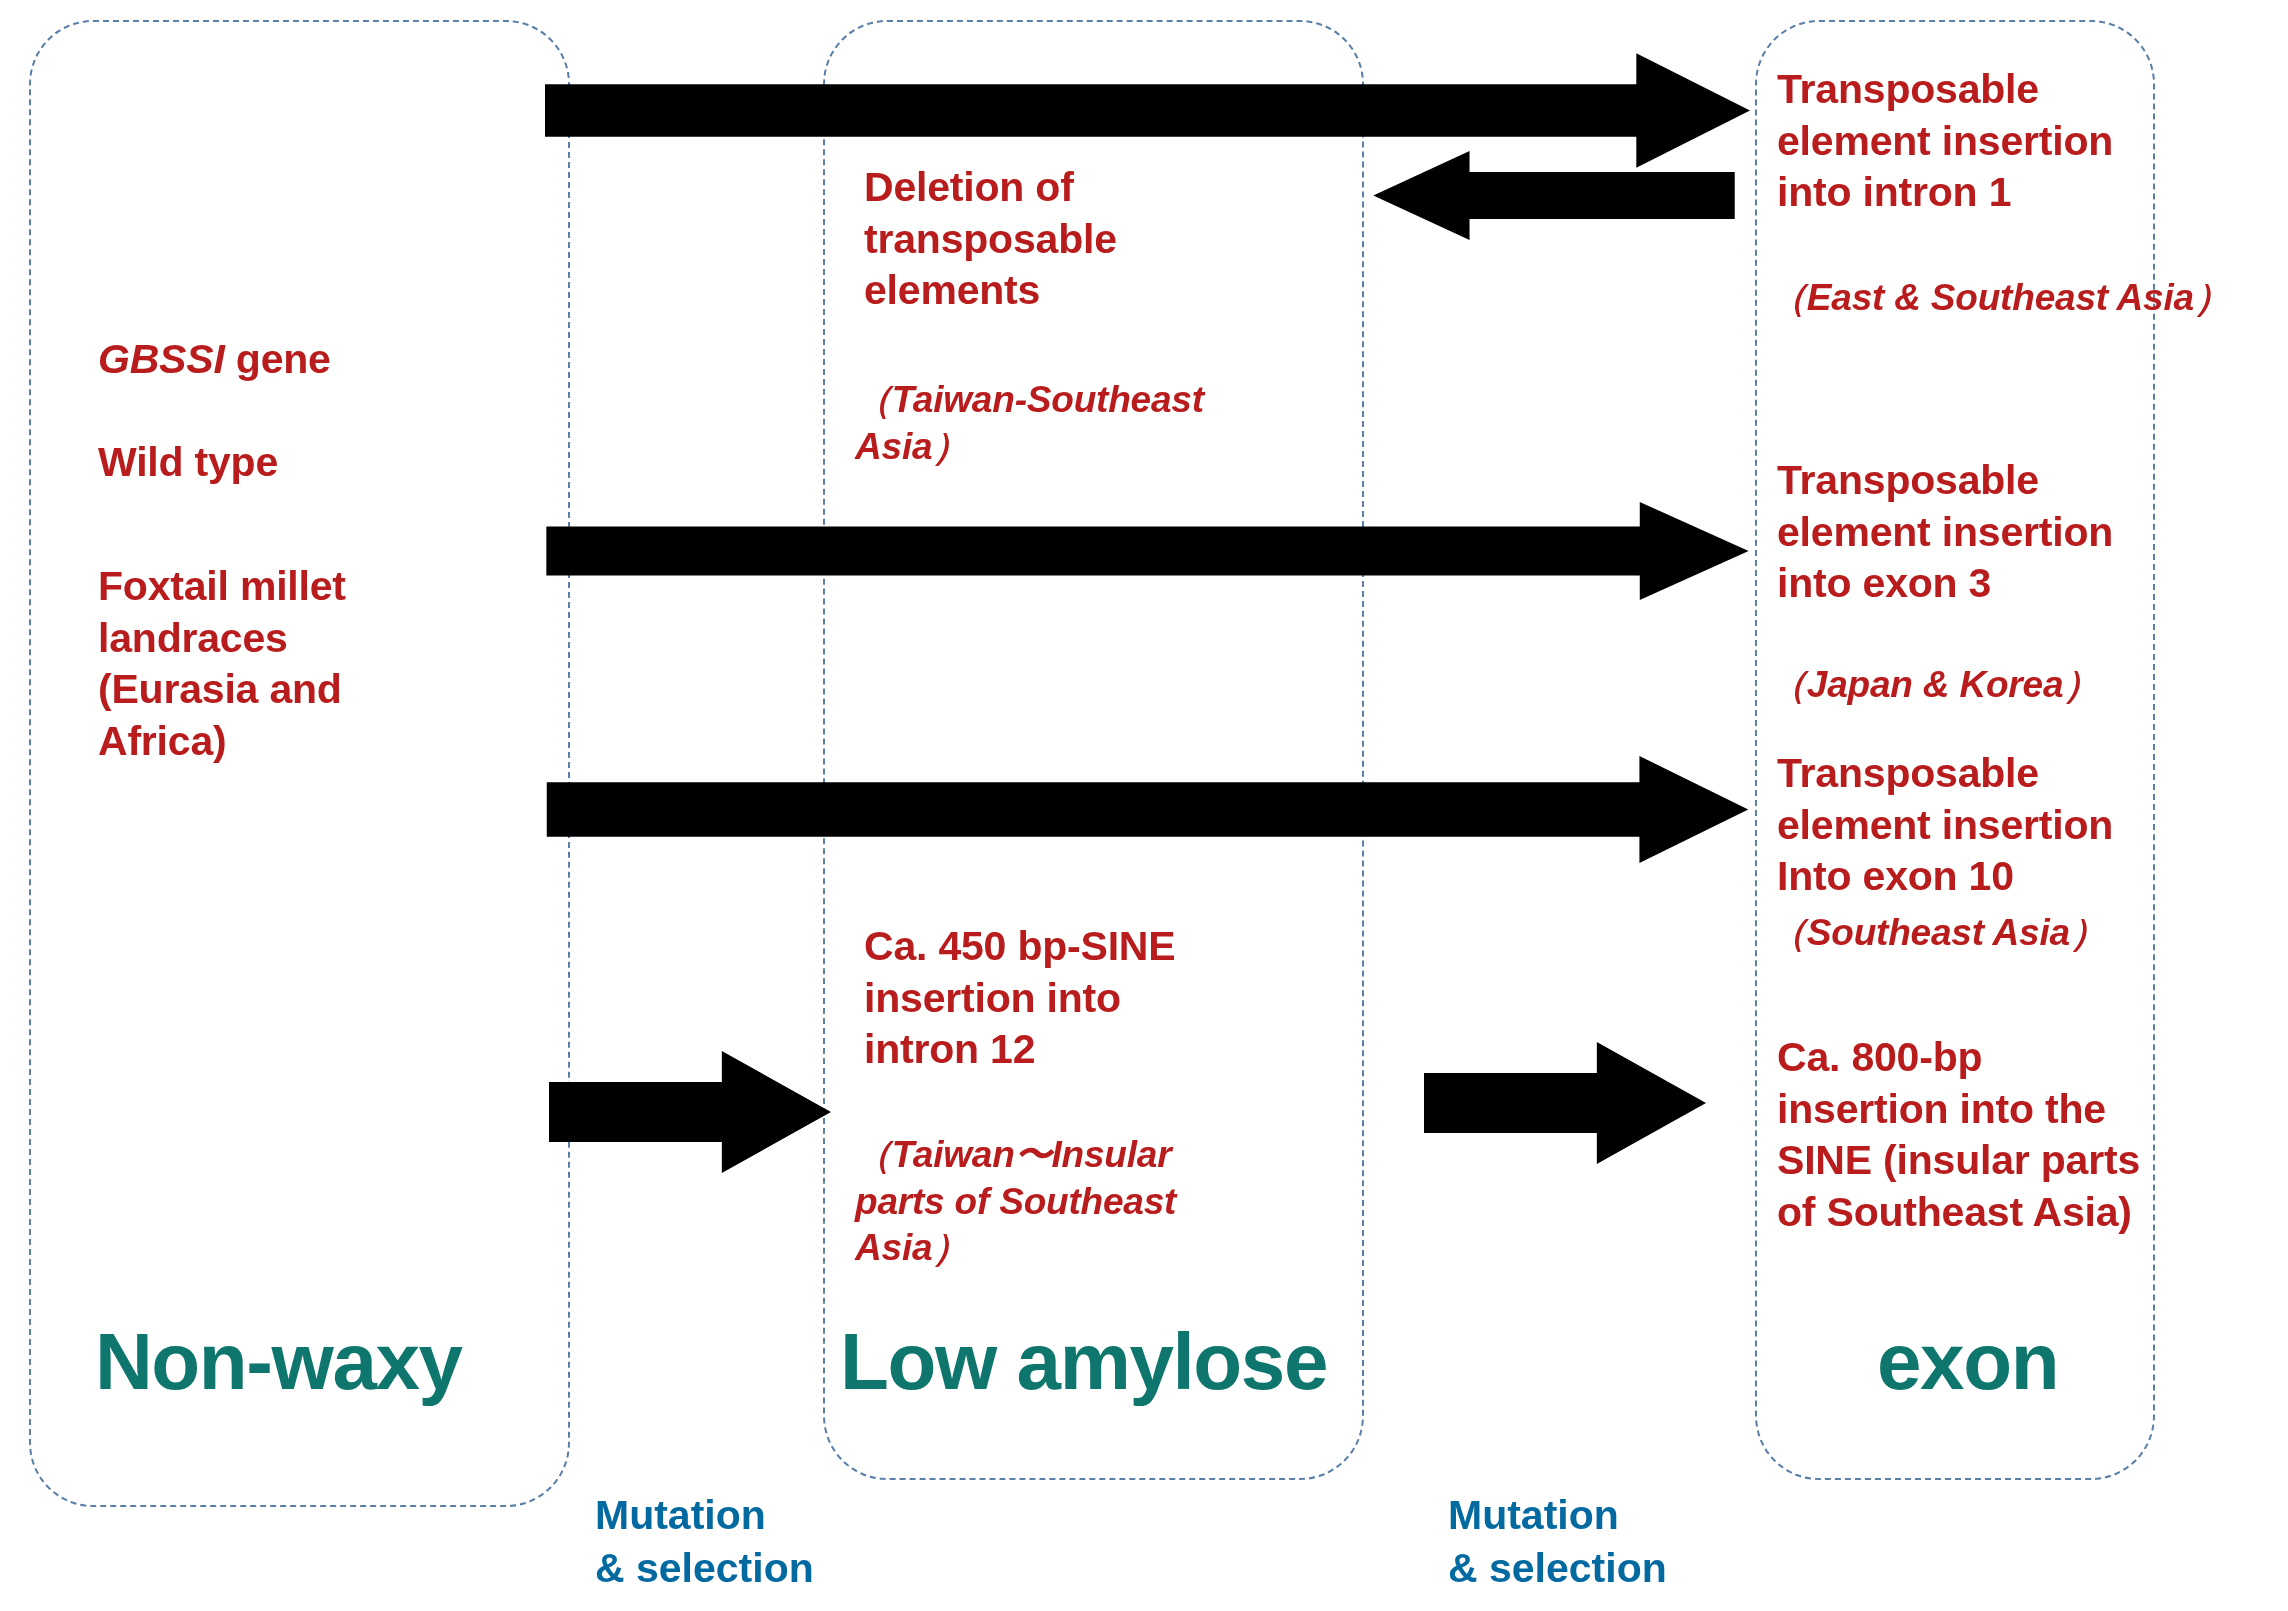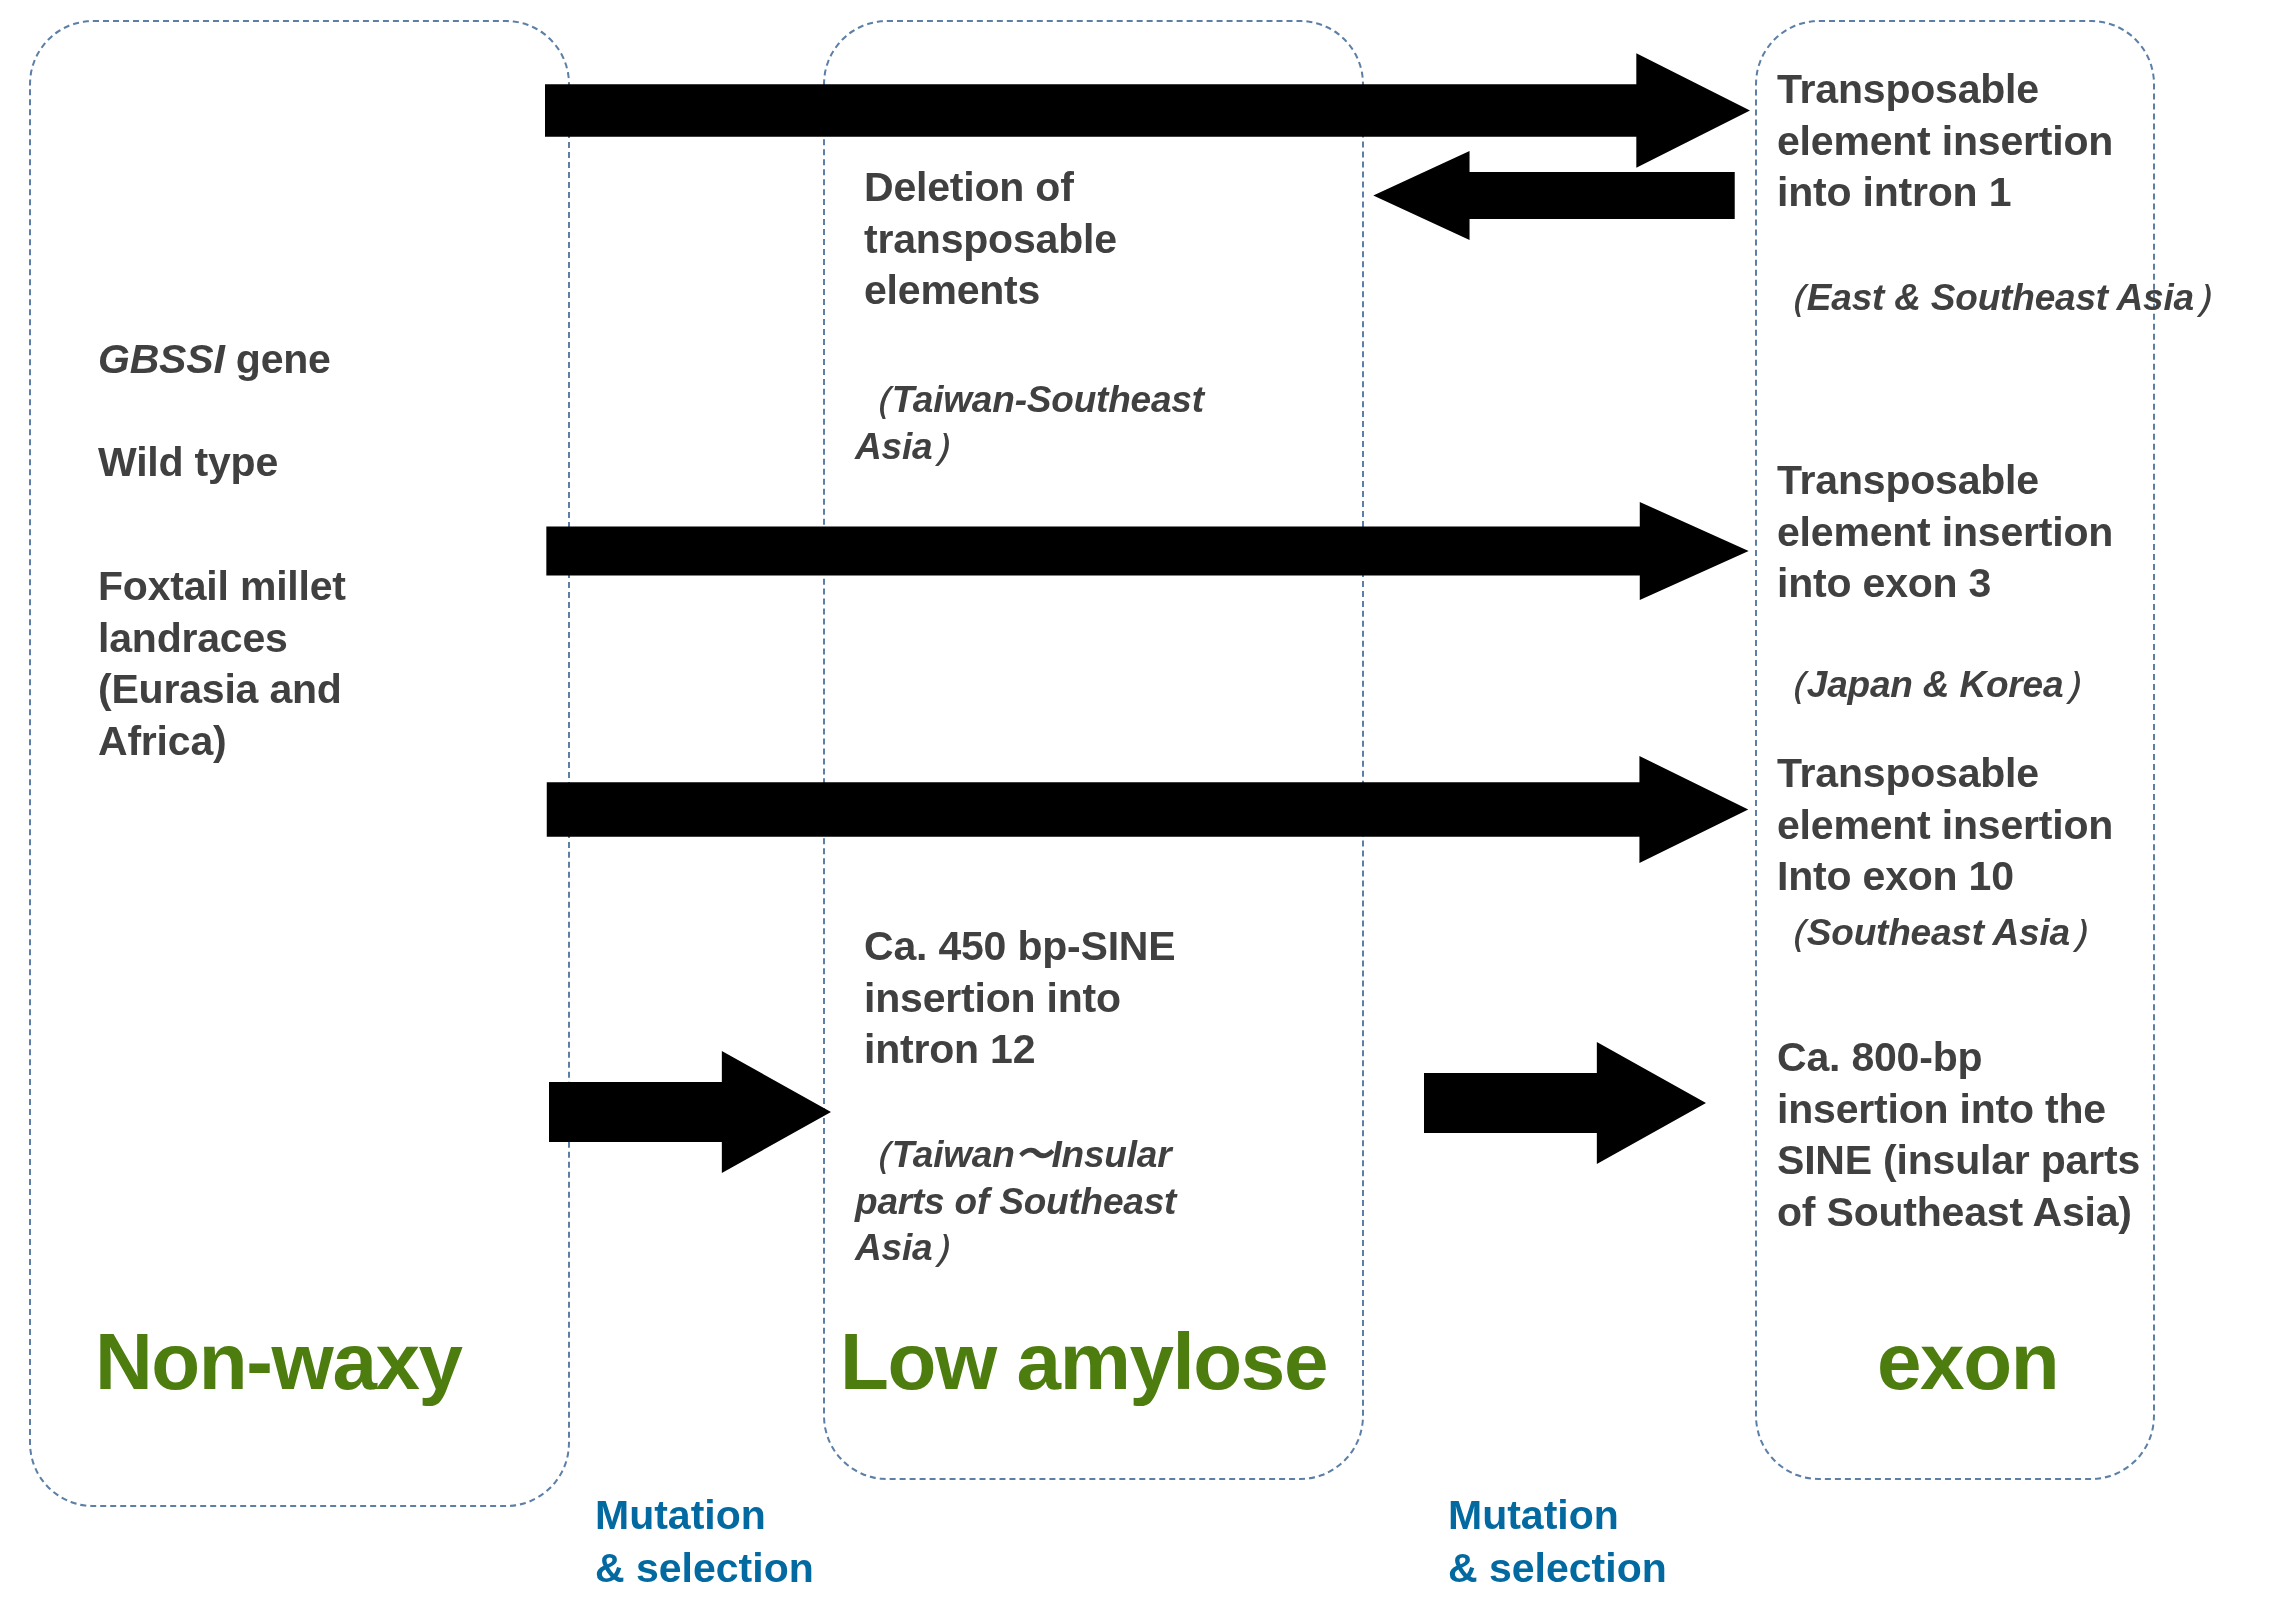--- a/index.html
+++ b/index.html
@@ -21,33 +21,33 @@
     position: absolute;
     border: 2.7px dashed #5b7fa6;
     border-radius: 64px;
     background: transparent;
     box-sizing: border-box;
   }
 
   
   .txt {
     position: absolute;
-    color: #404040;
+    color: #b91c1c;
     font-weight: bold;
     line-height: 1.26;
     white-space: pre-line;
     letter-spacing: -0.2px;
   }
   .t-body    { font-size: 41px; }
   .t-body-sm { font-size: 37px; font-style: italic; }
   .ital      { font-style: italic; }
 
   .catlabel {
     position: absolute;
-    color: #4d7c0f;
+    color: #0f766e;
     font-weight: bold;
     font-size: 80px;
     letter-spacing: -1.4px;
     white-space: nowrap;
   }
 
   .steplabel {
     position: absolute;
     color: #0369a1;
     font-weight: bold;

